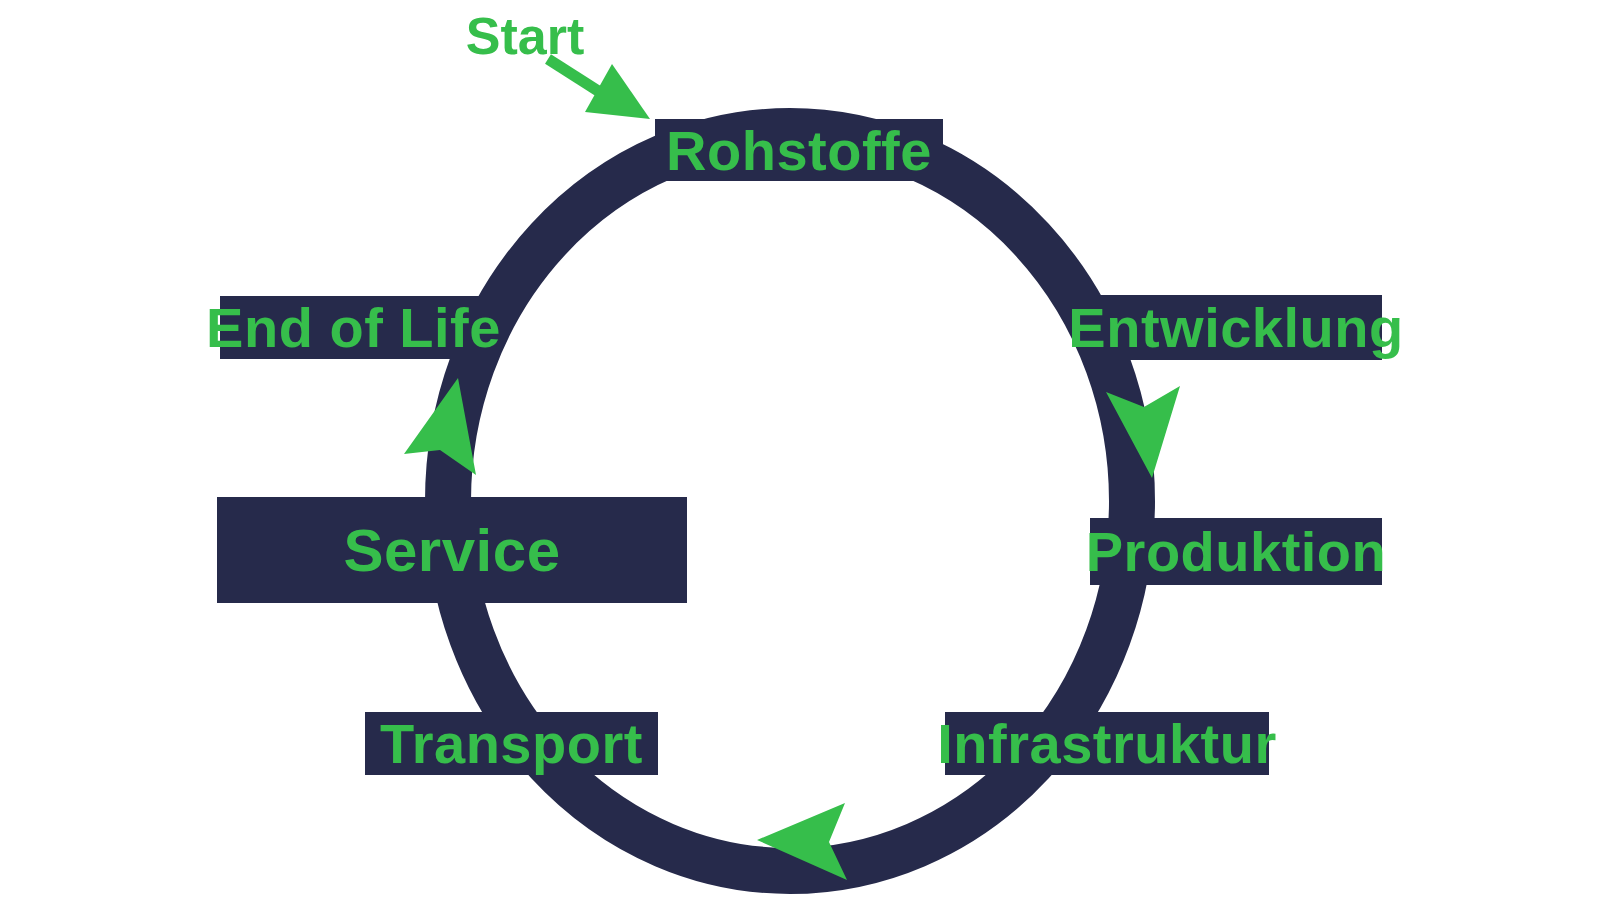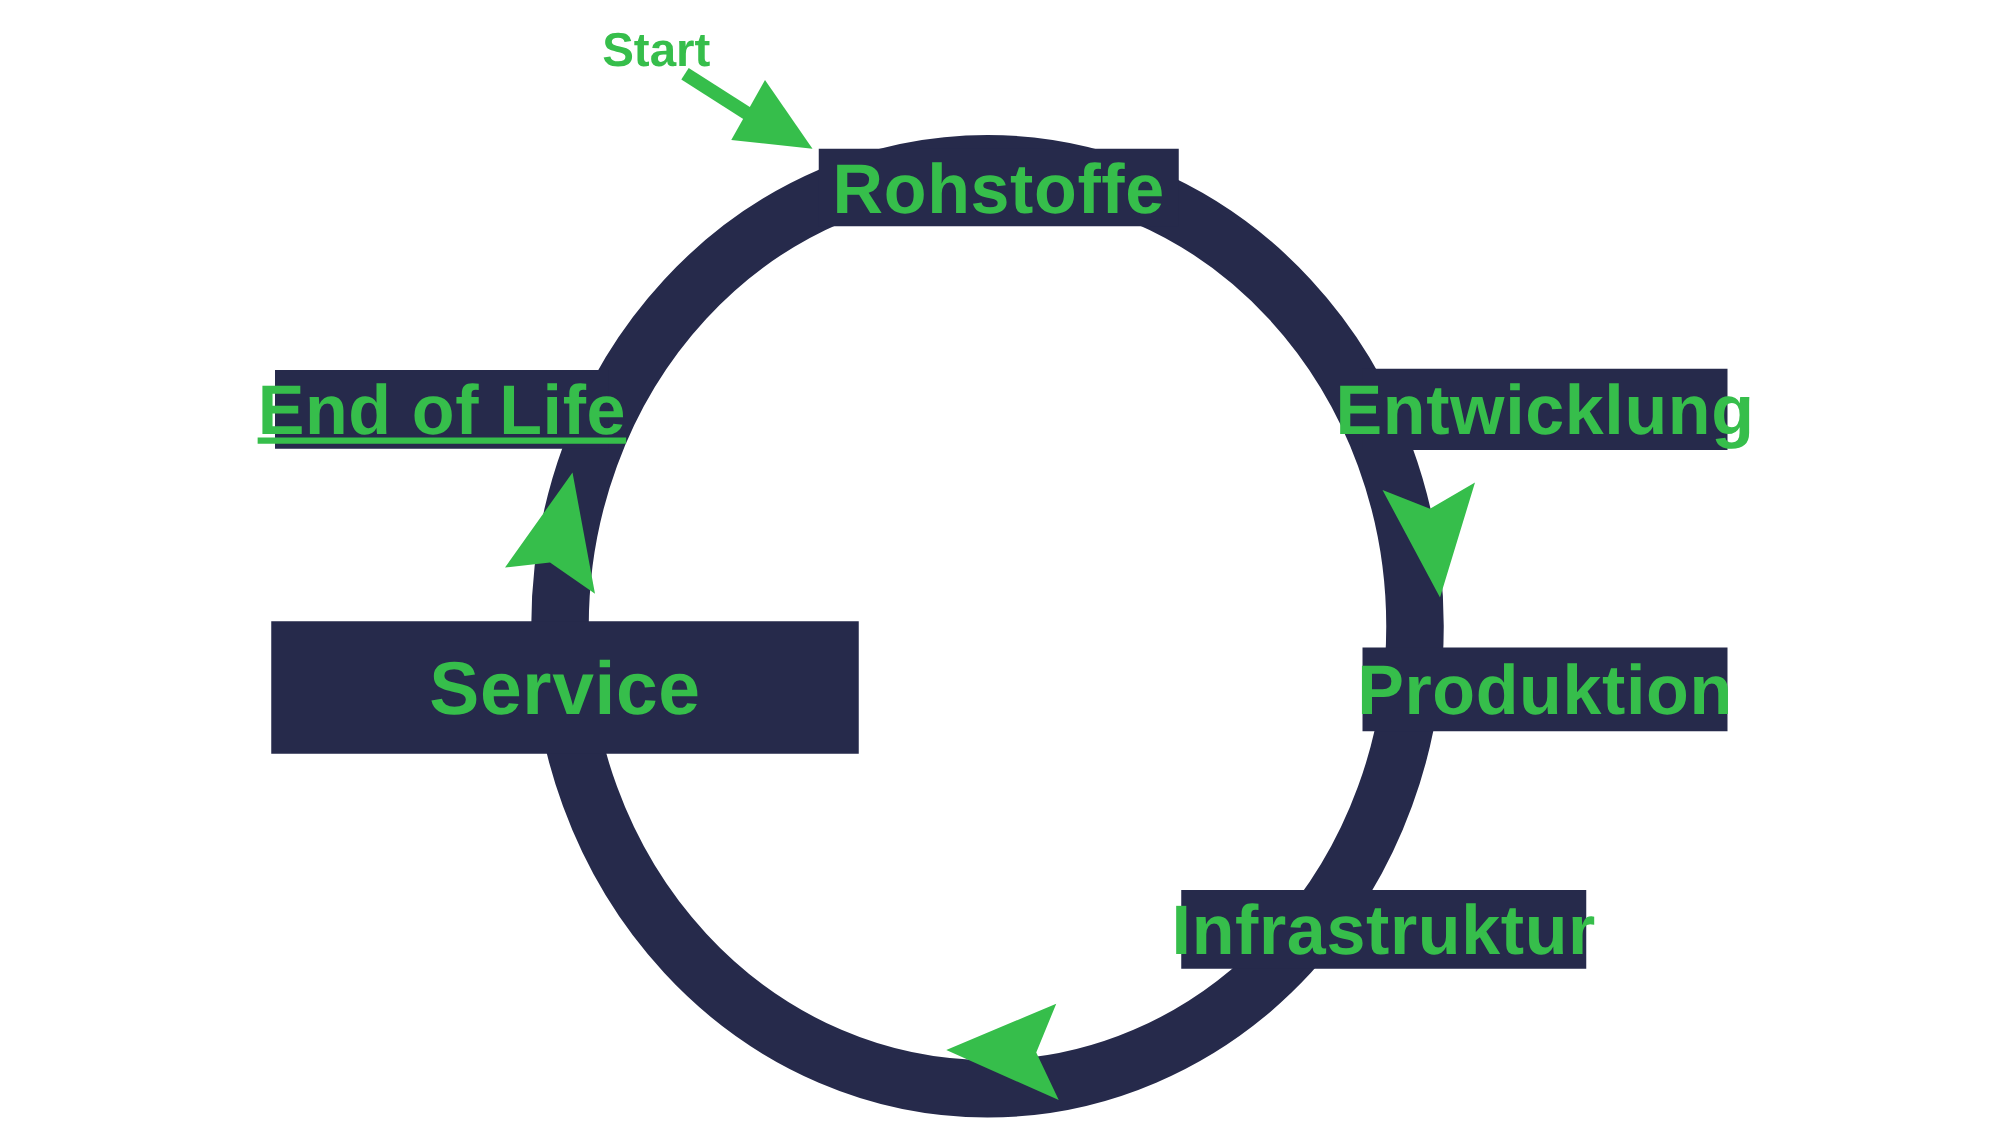--- a/index.html
+++ b/index.html
@@ -29,29 +29,29 @@
     font-weight:700;
     font-size:56px;
     letter-spacing:0.5px;
     white-space:nowrap;
   }
   .box-rohstoffe    {left:655px; top:119px; width:288px; height:62px;}
   .box-entwicklung  {left:1090px;top:295px; width:292px; height:65px;}
   .box-produktion   {left:1090px;top:518px; width:292px; height:67px;}
   .box-infrastruktur{left:945px; top:712px; width:324px; height:63px;text-align:center;}
   .box-transport    {left:365px; top:712px; width:293px; height:63px;}
-  .box-end-of-life  {left:220px; top:296px; width:267px; height:63px;text-decoration:underline;}
+  .box-end-of-life  {left:220px; top:296px; width:267px; height:63px;}
   .box-service      {left:217px; top:497px; width:470px; height:106px; font-size:60px;}
   .start-label{
     position:absolute;
-    left:440px; top:20px; width:170px;
+    left:440px; top:6px; width:170px;
     text-align:center;
     color:var(--accent);
     font-weight:700;
-    font-size:38px;
+    font-size:52px;
   }
 </style>
 </head>
 <body>
 
 <div class="canvas">
 
   <svg class="ring-svg" viewBox="0 0 1600 900" aria-hidden="true">
 
     <ellipse cx="790" cy="501" rx="342" ry="370" fill="none" stroke="#262a4b" stroke-width="46"></ellipse>
@@ -77,20 +77,23 @@
   </div>
 
   <div class="stage-box box-produktion">
     <span>Produktion</span>
   </div>
 
   <div class="stage-box box-infrastruktur">
     <span>Infrastruktur</span>
   </div>
 
+  <div class="stage-box box-transport">
+    <span>Transport</span>
+  </div>
 
   <div class="stage-box box-service">
     <span>Service</span>
   </div>
 
   <div class="stage-box box-end-of-life">
     <span>End of Life</span>
   </div>
 
 </div>

